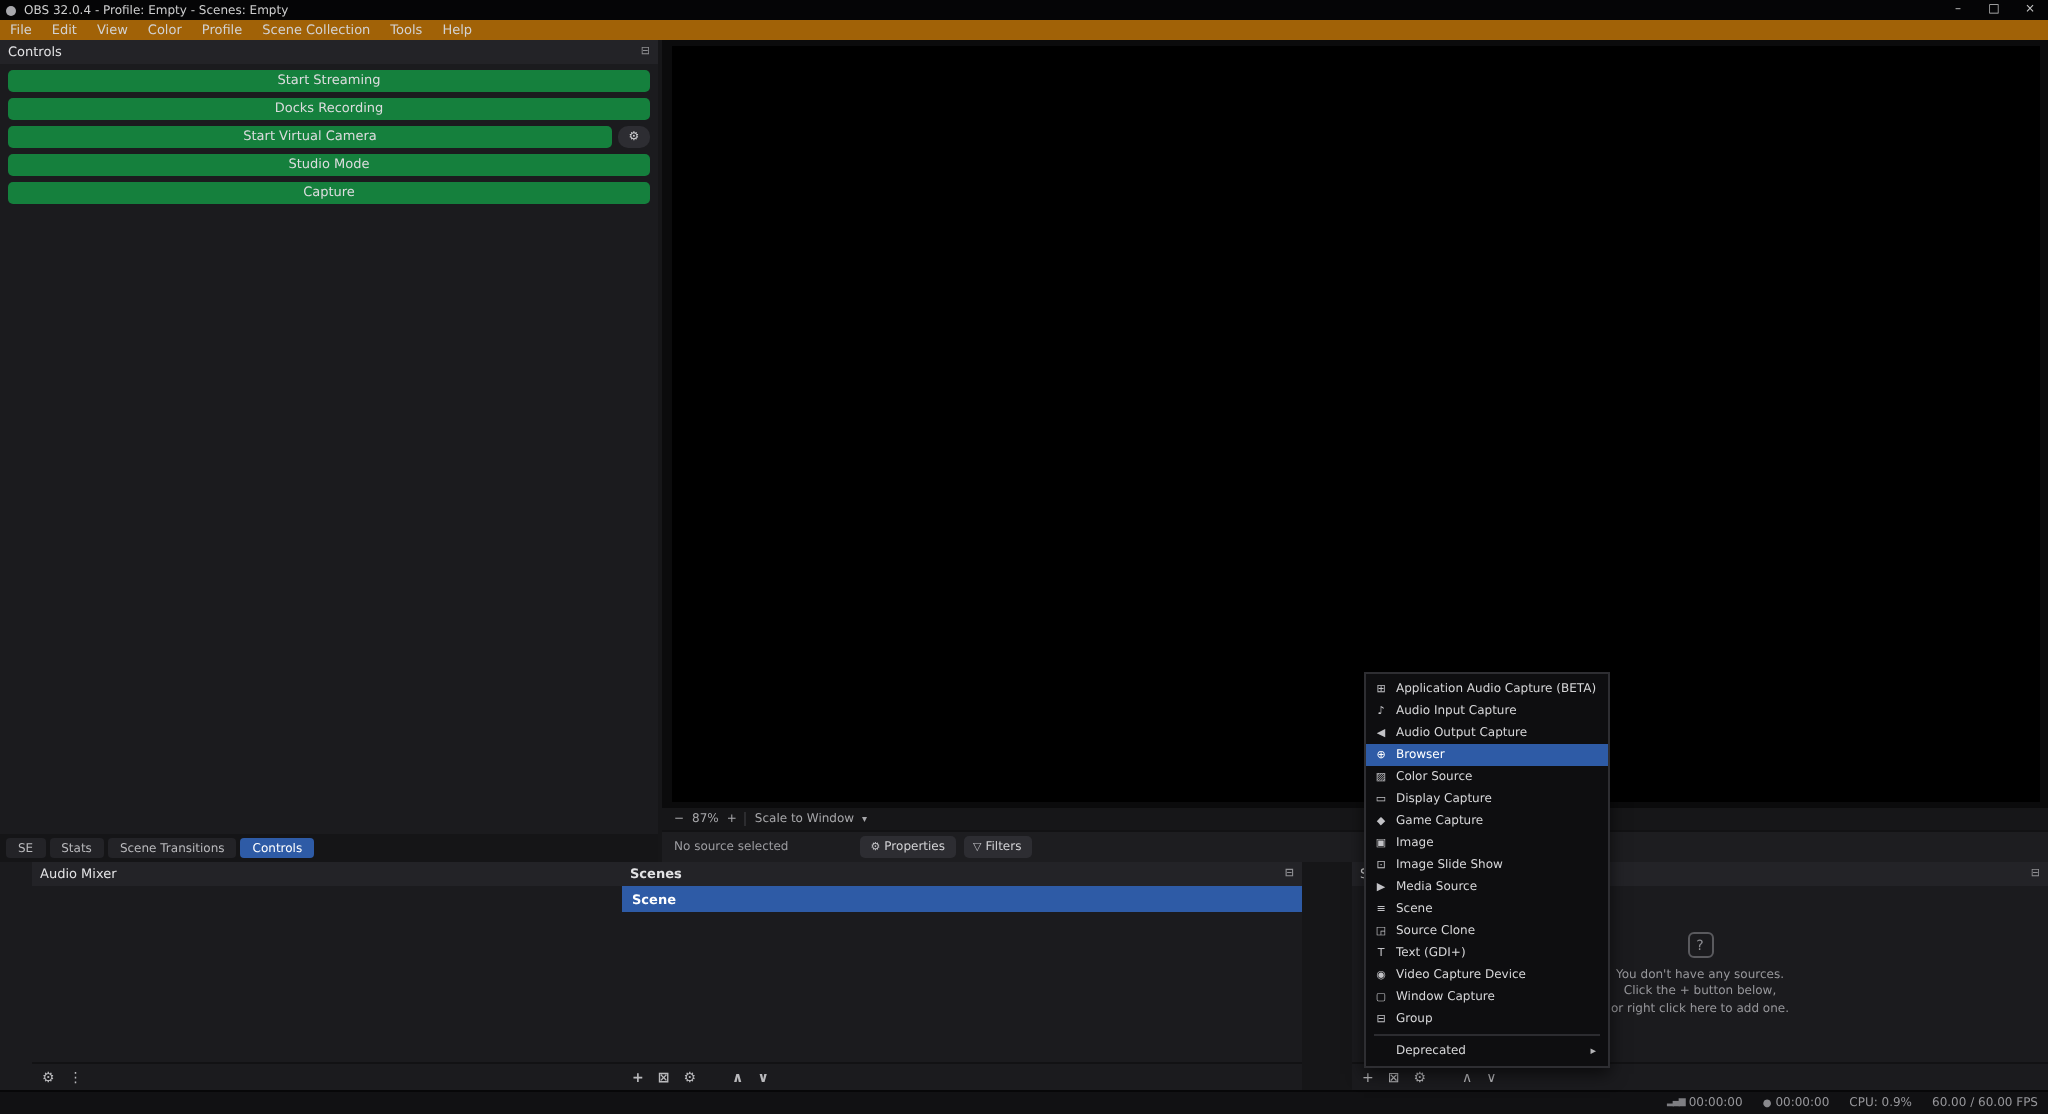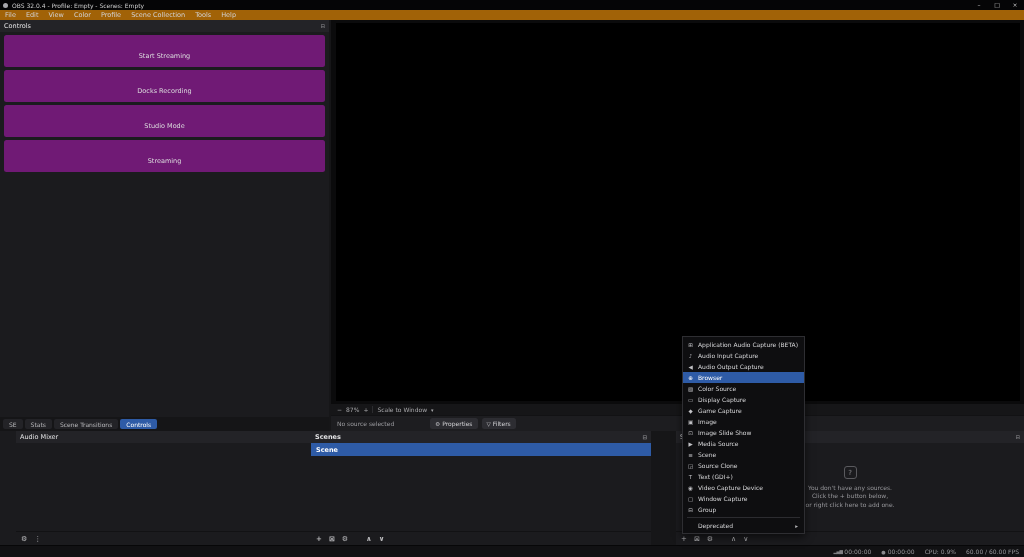--- a/index.html
+++ b/index.html
@@ -26,22 +26,22 @@
   .dock-icon { font-size:5.5px; color:#8f8f93; }
   .dock-body { flex:1 1 auto; position:relative; overflow:hidden; }
   .dock-toolbar { flex:0 0 auto; height:14px; border-top:1px solid #121214; display:flex;
     align-items:center; gap:7px; padding:0 5px; color:#b9b9bc; font-size:7px; }
   .tool-ic { cursor:default; line-height:14px; }
   .tool-gap { width:4px; }
 
   
   .controls-dock { left:0; top:20px; width:329px; height:397px; }
   .ctl-btn { display:block; width:calc(100% - 8px); margin:0 4px 3px 4px; height:11px;
-    background:#701a75; border:none; border-radius:2.5px; color:#dcdcde; font-size:6.5px;
-    font-family:inherit; line-height:11px; text-align:center; padding:16px; }
+    background:#15803d; border:none; border-radius:2.5px; color:#dcdcde; font-size:6.5px;
+    font-family:inherit; line-height:11px; text-align:center; padding:0; }
   .ctl-first { margin-top:3px; }
   .vc-row { display:flex; width:calc(100% - 8px); margin:0 4px 3px 4px; gap:3px; }
   .vc-row .ctl-btn { flex:1 1 auto; width:auto; margin:0; }
   .vc-gear { flex:0 0 auto; width:16px; height:11px; background:#2d2d32; border:none;
     border-radius:5px; color:#cfcfd2; font-size:6px; line-height:11px; padding:0; font-family:inherit; }
 
   
   .tabbar { position:absolute; left:0; top:417px; width:329px; height:14px; background:#151517;
     display:flex; align-items:center; padding:0 3px; gap:2px; font-size:6px; }
   .tab { padding:1.5px 6px; border-radius:2px; background:#232327; color:#b9b9bc; }
@@ -125,22 +125,26 @@
   </div>
 
   <div class="dock controls-dock">
     <div class="dock-header">
       <span>Controls</span>
       <span class="dock-icon">⊟</span>
     </div>
     <div class="dock-body">
       <button class="ctl-btn ctl-first">Start Streaming</button>
       <button class="ctl-btn">Docks Recording</button>
+      <div class="vc-row">
+        <button class="ctl-btn">Start Virtual Camera</button>
+        <button class="vc-gear"><span>⚙</span></button>
+      </div>
       <button class="ctl-btn">Studio Mode</button>
-      <button class="ctl-btn">Streaming</button>
+      <button class="ctl-btn">Capture</button>
     </div>
   </div>
 
   <div class="tabbar">
     <span class="tab">SE</span>
     <span class="tab">Stats</span>
     <span class="tab">Scene Transitions</span>
     <span class="tab active">Controls</span>
   </div>
 

